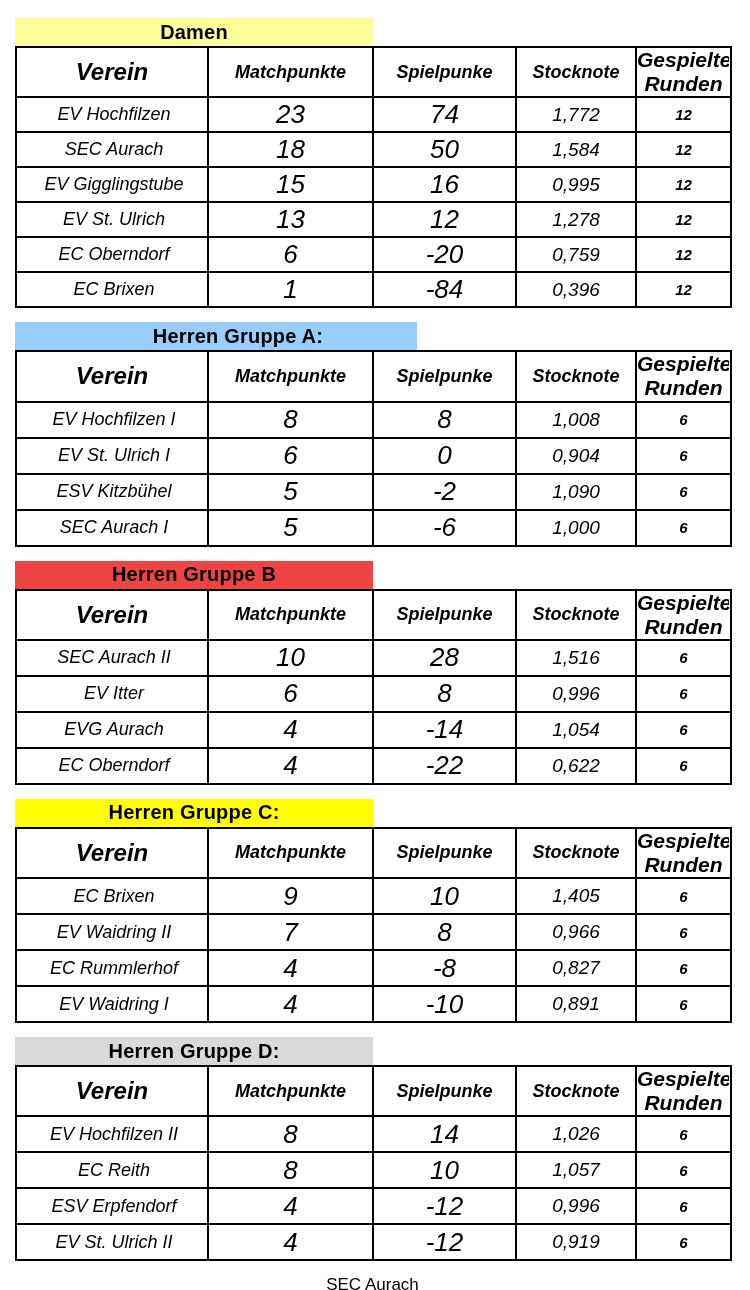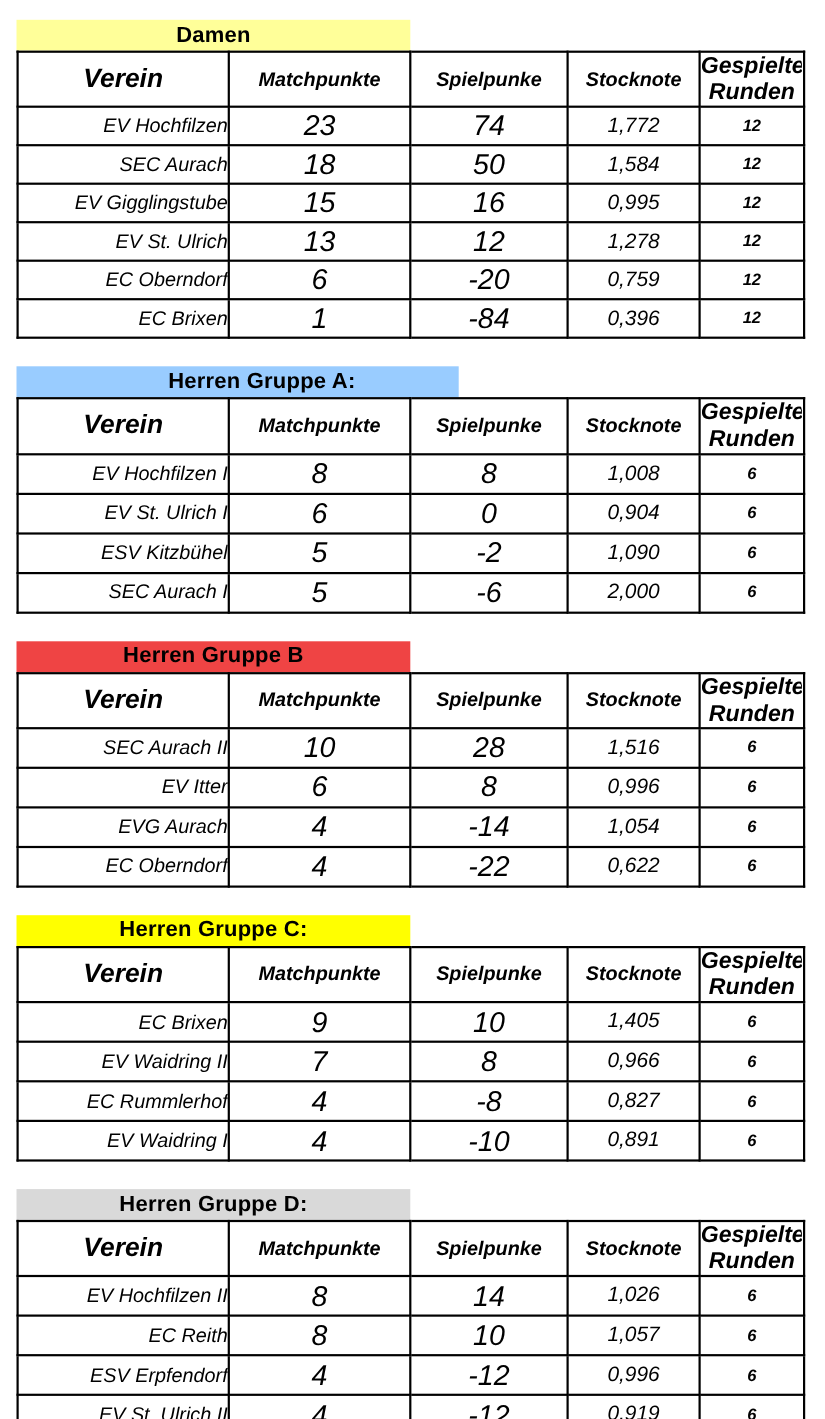--- a/index.html
+++ b/index.html
@@ -9,21 +9,21 @@
     color: #000000;
     font-family: "Liberation Sans", sans-serif;
   }
   .page {
     width: 750px;
     min-height: 1290px;
     box-sizing: border-box;
     padding: 18px 0 0 15px;
     background: #ffffff;
   }
-  .section { margin-bottom: 25px; }
+  .section { margin-bottom: 14px; }
   .title-bar {
     width: 358px;
     height: 28px;
     display: flex;
     align-items: center;
     justify-content: center;
     font-weight: bold;
     font-size: 20px;
     letter-spacing: 0.2px;
   }
@@ -45,21 +45,21 @@
     padding: 0;
     overflow: hidden;
     white-space: nowrap;
   }
   thead tr { height: 46px; }
   tbody tr { height: 36px; }
   .rows-35 tbody tr { height: 35px; }
   th.h-verein { font-size: 24px; font-weight: bold; }
   th.h-std    { font-size: 18px; font-weight: bold; }
   th.h-small  { font-size: 21px; font-weight: bold; line-height: 1.15; white-space: normal; border-radius: 11px; }
-  td.c-verein { text-align: right; padding-left: 4px; font-size: 18px; }
+  td.c-verein { text-align: center; padding-left: 4px; font-size: 18px; }
   td.c-big    { font-size: 26px; }
   td.c-stock  { font-size: 19px; }
   td.c-runden { font-size: 15px; font-weight: bold; }
   .footer {
     width: 715px;
     text-align: center;
     font-size: 17px;
     margin-top: 3px;
   }
 </style>
@@ -176,21 +176,21 @@
               <td class="c-verein">ESV Kitzbühel</td>
               <td class="c-big">5</td>
               <td class="c-big">-2</td>
               <td class="c-stock">1,090</td>
               <td class="c-runden">6</td>
             </tr>
             <tr>
               <td class="c-verein">SEC Aurach I</td>
               <td class="c-big">5</td>
               <td class="c-big">-6</td>
-              <td class="c-stock">2,000</td>
+              <td class="c-stock">1,000</td>
               <td class="c-runden">6</td>
             </tr>
           </tbody>
     </table>
   </section>
 
   <section class="section">
     <div class="title-bar" style="background: #ef4444;">
       <span class="title-text">Herren Gruppe B</span>
     </div>

